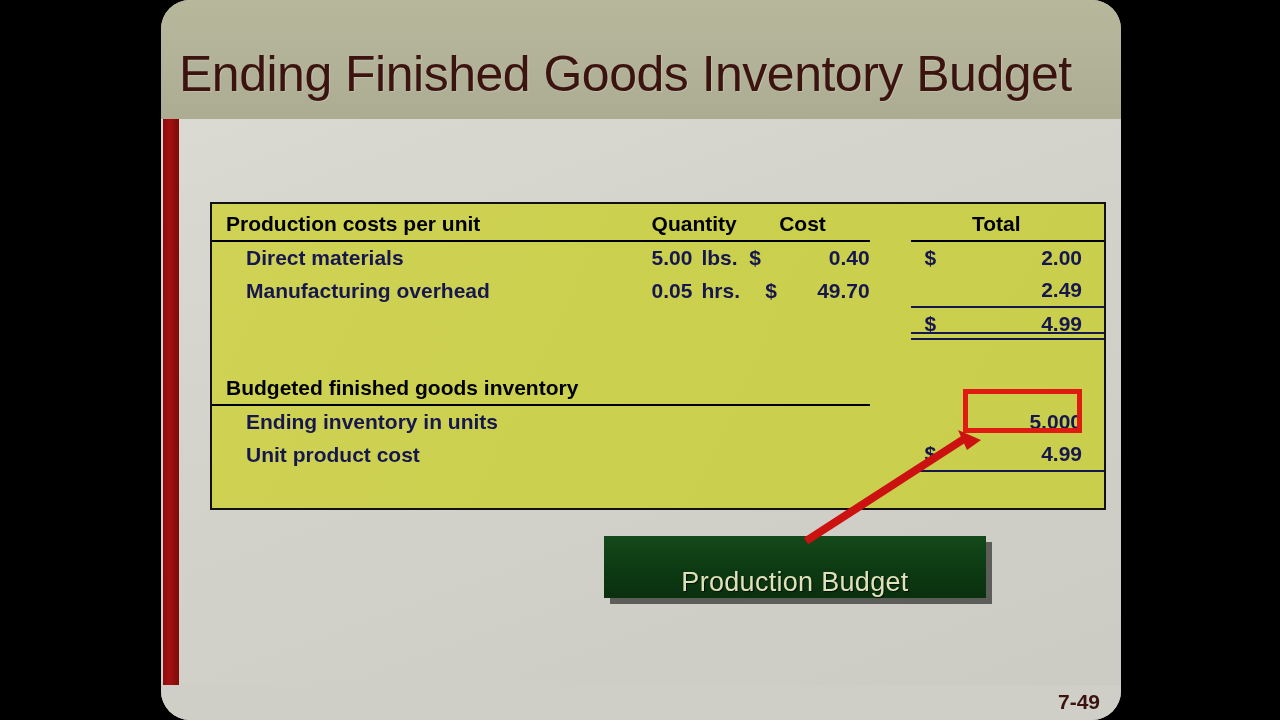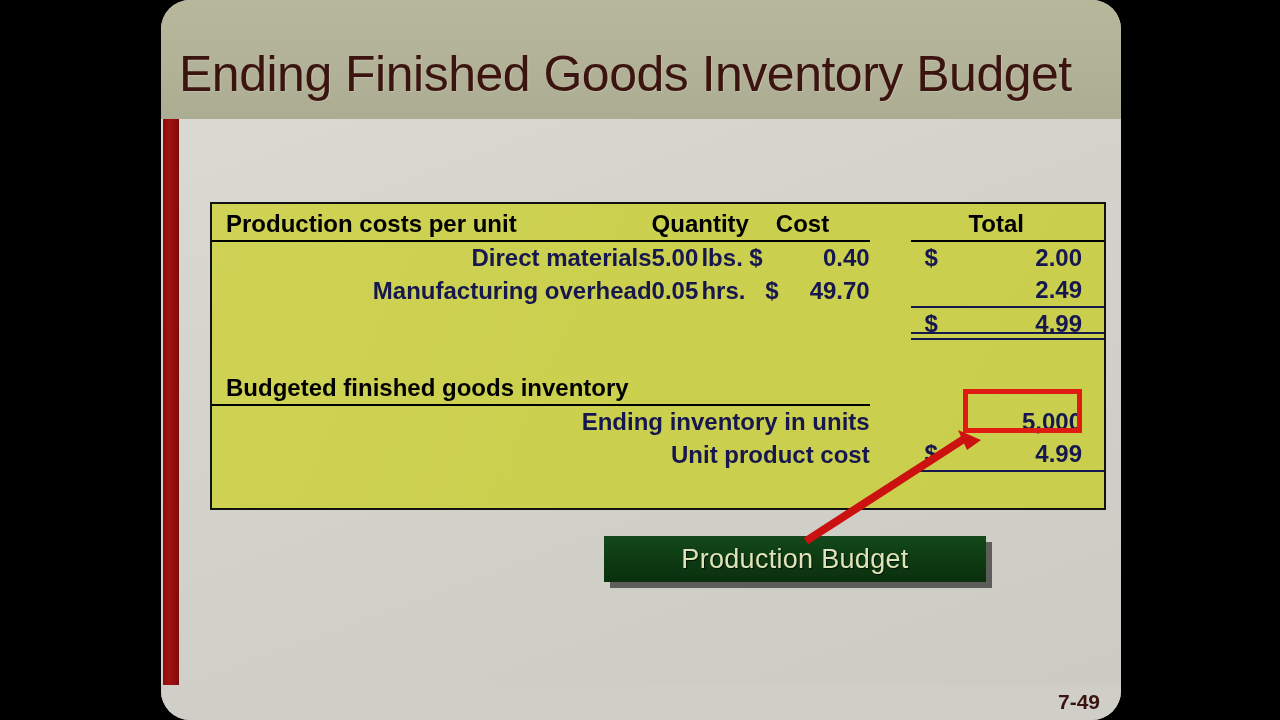--- a/index.html
+++ b/index.html
@@ -46,36 +46,36 @@
 
   
   #table-box{
     position:absolute;left:49px;top:202px;width:896px;height:308px;
     border:2px solid #111;
     background:linear-gradient(115deg,#cfd254 0%,#ccd04f 40%,#c9ce4c 100%);
     box-sizing:border-box;
   }
   table.budget{
     width:100%;border-collapse:collapse;table-layout:fixed;
-    font-size:24px;font-weight:bold;
+    font-size:21px;font-weight:bold;
   }
   table.budget td{padding:0;height:32px;vertical-align:middle;white-space:nowrap;}
 
   
   .c-label {width:395px;}
   .c-qty   {width:78px;text-align:left;}
   .c-uom   {width:58px;text-align:center;padding-left:8px !important;}
   .c-cost  {width:125px;text-align:right;}
   .c-gap   {width:38px;}
   .c-tot   {width:158px;text-align:right;padding-right:22px !important;}
 
   .hdr{color:#000;text-align:center;}
   .hdr.ul{border-bottom:2px solid #000;}
   .hdr-left{color:#000;text-align:left;padding-left:14px !important;border-bottom:2px solid #000;}
-  .row-label{color:#17174f;text-align:right;padding-left:34px !important;}
+  .row-label{color:#17174f;text-align:left;padding-left:34px !important;}
   .num{color:#17174f;}
   .amt{color:#17174f;position:relative;}
   .amt .dollar{position:absolute;left:14px;}
   .amt .dollar.tight{left:30px;}
   .under {border-bottom:2px solid #17174f;}
   .dunder{box-shadow:inset 0 -2px 0 #17174f, inset 0 -6px 0 #ccd04f, inset 0 -8px 0 #17174f;}
   .spacer td{height:16px;}
   .hdr-pad{padding-top:4px !important;}
 
   
@@ -83,24 +83,24 @@
     position:absolute;left:963px;top:389px;width:119px;height:44px;
     border:5px solid #e01b12;box-sizing:border-box;
     pointer-events:none;
   }
 
   
   #arrow-svg{position:absolute;left:0;top:0;width:1280px;height:720px;pointer-events:none;}
 
   
   #callout{
-    position:absolute;left:604px;top:536px;width:382px;height:46px;
+    position:absolute;left:604px;top:536px;width:382px;height:62px;
     background:linear-gradient(180deg,#14491a 0%,#0d3a12 55%,#0a300e 100%);
     box-shadow:6px 6px 0 rgba(0,0,0,.55);
-    display:flex;align-items:center;justify-content:center;
+    display:flex;align-items:flex-end;justify-content:center;
   }
   #callout-label{
     font-size:27px;color:#dfe3b9;letter-spacing:.3px;
     text-shadow:1px 1px 1px rgba(0,0,0,.7);
   }
 </style>
 </head>
 <body>
 
 <div id="stage">

